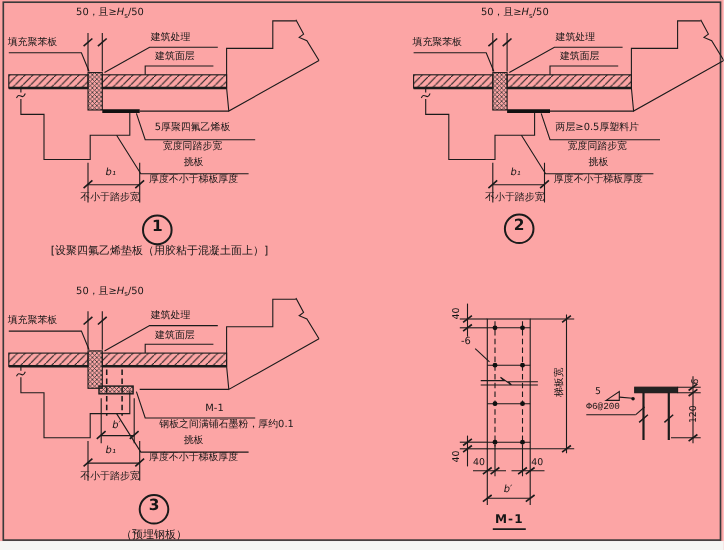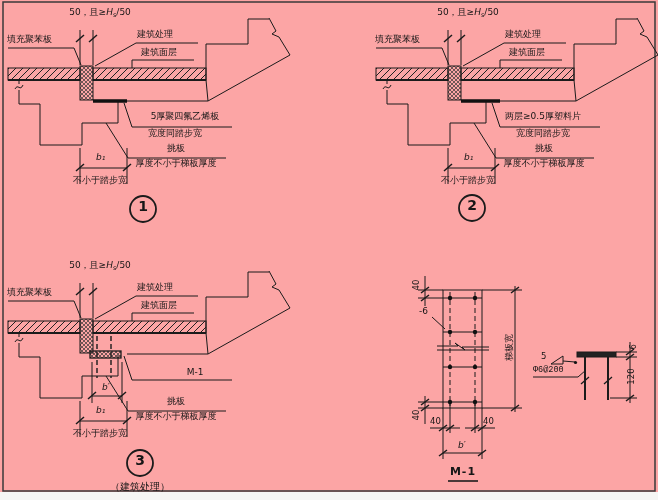--- a/index.html
+++ b/index.html
@@ -157,52 +157,54 @@
     <line x1="610" y1="398" x2="637" y2="398"></line>
     <line x1="630" y1="342" x2="630" y2="403"></line>
     <path d="M626,355 L634,349 M626,360 L634,354 M626,401 L634,395" stroke-width="1.5"></path>
   </g>
 </svg>
 
 <div class="lbl c" style="left:40px;top:7px;width:120px;"><span>50，且≥</span><span class="it">H</span><span class="sub">s</span><span>/50</span></div>
 <div class="lbl" style="left:7px;top:34px;">填充聚苯板</div>
 <div class="lbl" style="left:137px;top:29px;">建筑处理</div>
 <div class="lbl" style="left:141px;top:47px;">建筑面层</div>
-<div class="lbl c" style="left:118px;top:111px;width:114px;margin-left:10px;">5厚聚四氟乙烯板</div>
+<div class="lbl c" style="left:118px;top:111px;width:114px;">5厚聚四氟乙烯板</div>
 <div class="lbl c" style="left:118px;top:128px;width:114px;">宽度同踏步宽</div>
 <div class="lbl c" style="left:136px;top:143px;width:80px;">挑板</div>
 <div class="lbl c" style="left:114px;top:158px;width:124px;">厚度不小于梯板厚度</div>
 <div class="lbl it" style="left:96px;top:152px;">b₁</div>
 <div class="lbl c" style="left:48px;top:175px;width:104px;">不小于踏步宽</div>
 <div class="lbl c num" style="left:133px;top:201px;width:20px;">1</div>
+<div class="lbl c cap" style="left:10px;top:223px;width:270px;">[设聚四氟乙烯垫板（用胶粘于混凝土面上）]</div>
 
 <div class="lbl c" style="left:408px;top:7px;width:120px;"><span>50，且≥</span><span class="it">H</span><span class="sub">s</span><span>/50</span></div>
 <div class="lbl" style="left:375px;top:34px;">填充聚苯板</div>
 <div class="lbl" style="left:505px;top:29px;">建筑处理</div>
 <div class="lbl" style="left:509px;top:47px;">建筑面层</div>
 <div class="lbl c" style="left:486px;top:111px;width:114px;">两层≥0.5厚塑料片</div>
 <div class="lbl c" style="left:486px;top:128px;width:114px;">宽度同踏步宽</div>
 <div class="lbl c" style="left:504px;top:143px;width:80px;">挑板</div>
 <div class="lbl c" style="left:482px;top:158px;width:124px;">厚度不小于梯板厚度</div>
 <div class="lbl it" style="left:464px;top:152px;">b₁</div>
 <div class="lbl c" style="left:416px;top:175px;width:104px;">不小于踏步宽</div>
 <div class="lbl c num" style="left:462px;top:200px;width:20px;">2</div>
 
 <div class="lbl c" style="left:40px;top:260px;width:120px;"><span>50，且≥</span><span class="it">H</span><span class="sub">s</span><span>/50</span></div>
 <div class="lbl" style="left:7px;top:287px;">填充聚苯板</div>
 <div class="lbl" style="left:137px;top:282px;">建筑处理</div>
 <div class="lbl" style="left:141px;top:300px;">建筑面层</div>
 <div class="lbl c" style="left:155px;top:367px;width:80px;">M-1</div>
+<div class="lbl c" style="left:132px;top:381px;width:148px;">钢板之间满铺石墨粉，厚约0.1</div>
 <div class="lbl c" style="left:136px;top:396px;width:80px;">挑板</div>
 <div class="lbl c" style="left:114px;top:411px;width:124px;">厚度不小于梯板厚度</div>
 <div class="lbl it" style="left:102px;top:382px;">b′</div>
 <div class="lbl it" style="left:96px;top:405px;">b₁</div>
 <div class="lbl c" style="left:48px;top:428px;width:104px;">不小于踏步宽</div>
 <div class="lbl c num" style="left:130px;top:455px;width:20px;">3</div>
-<div class="lbl c cap" style="left:88px;top:481px;width:104px;">（建筑处理）</div>
+<div class="lbl c cap" style="left:88px;top:481px;width:104px;">（预埋钢板）</div>
 
 <div class="lbl dim rot" style="left:408px;top:277px;width:16px;">40</div>
 <div class="lbl" style="left:419px;top:306px;">-6</div>
 <div class="lbl c rot" style="left:489px;top:342px;width:40px;">梯板宽</div>
 <div class="lbl dim rot" style="left:408px;top:407px;width:16px;">40</div>
 <div class="lbl dim" style="left:430px;top:416px;">40</div>
 <div class="lbl dim" style="left:483px;top:416px;">40</div>
 <div class="lbl it" style="left:458px;top:440px;">b′</div>
 <div class="lbl c big" style="left:441px;top:466px;width:44px;">M-1</div>
 <div class="lbl dim" style="left:541px;top:351px;">5</div>

